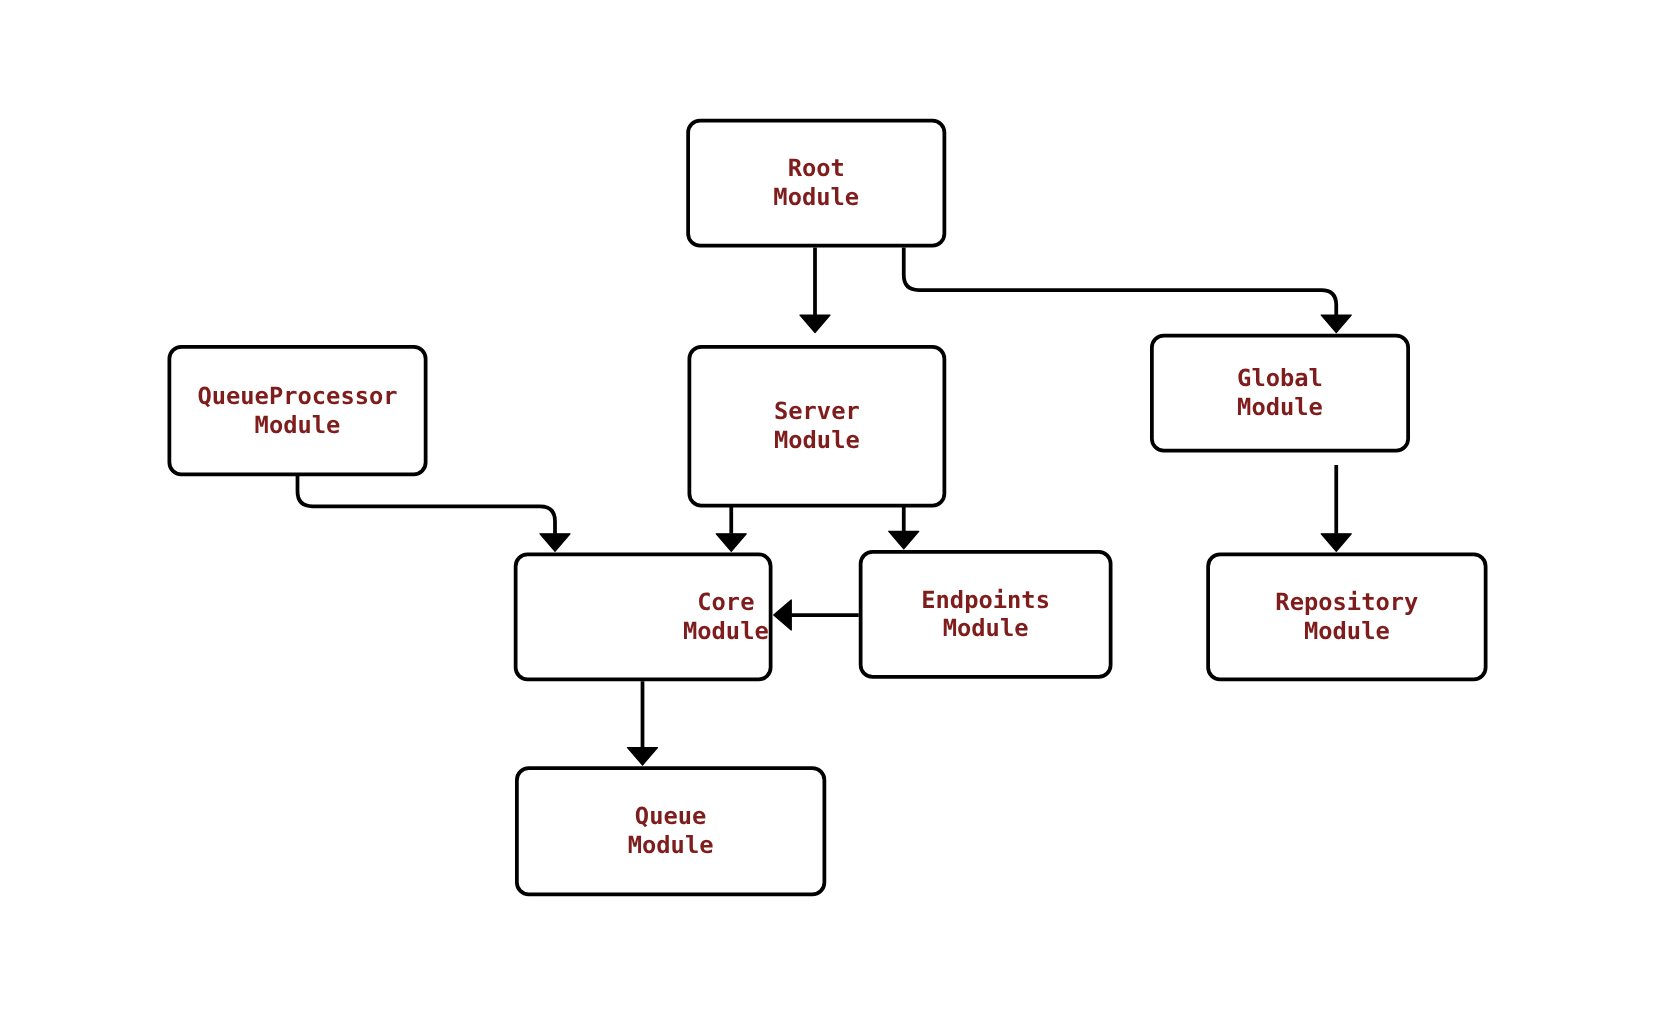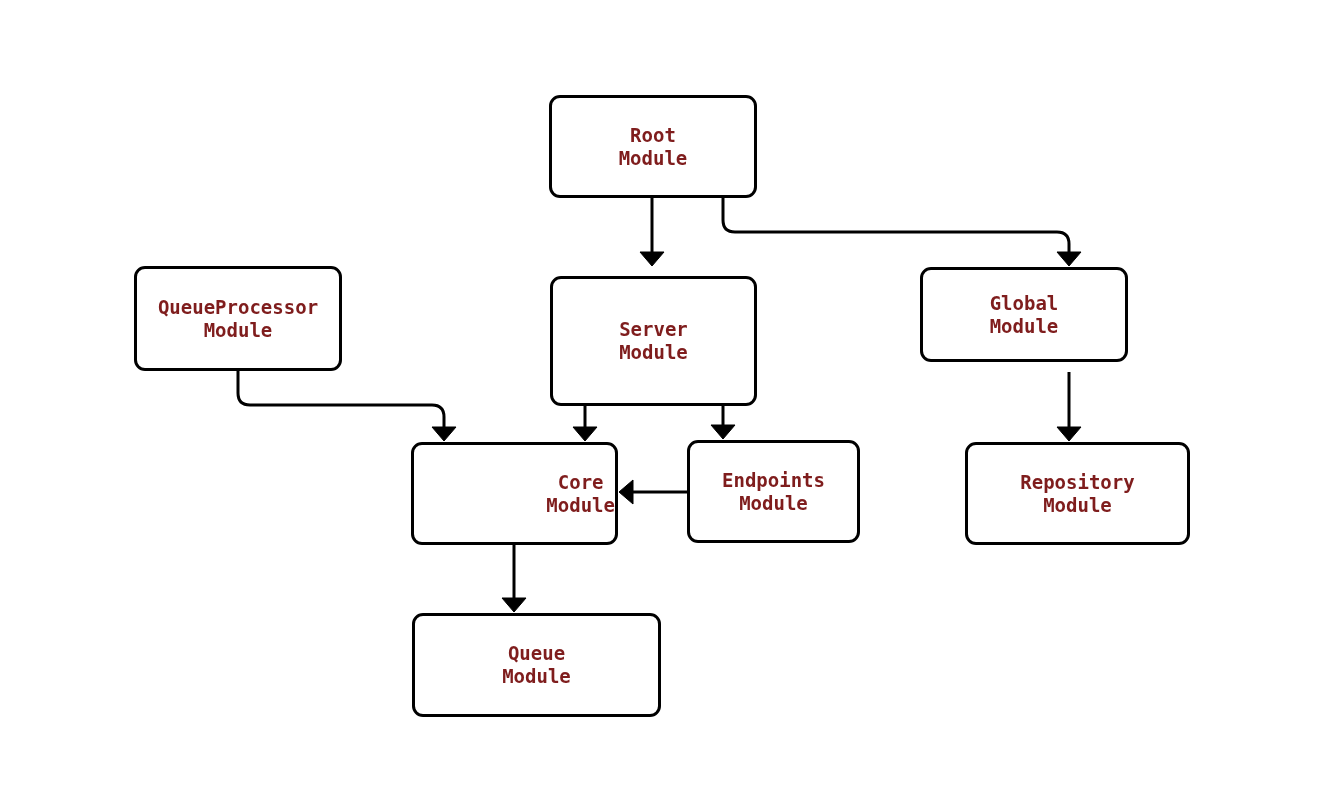--- a/index.html
+++ b/index.html
@@ -99,41 +99,41 @@
       <path d="M514 545 L514 598"></path>
       <polygon points="514,612 502,598 526,598"></polygon>
     </g>
   </svg>
 
   <div class="node" style="left:549px; top:95px;  width:208px; height:103px;">
     <span class="node-label">Root
 Module</span>
   </div>
 
-  <div class="node" style="left:134px; top:266px; width:208px; height:105px;">
+  <div class="node" style="left:134px; top:276px; width:208px; height:105px;">
     <span class="node-label">QueueProcessor
 Module</span>
   </div>
 
   <div class="node" style="left:550px; top:276px; width:207px; height:130px;">
     <span class="node-label">Server
 Module</span>
   </div>
 
   <div class="node" style="left:920px; top:267px; width:208px; height:95px;text-align:center;">
     <span class="node-label">Global
 Module</span>
   </div>
 
   <div class="node" style="left:411px; top:442px; width:207px; height:103px;justify-content:flex-end;">
     <span class="node-label">Core
 Module</span>
   </div>
 
-  <div class="node" style="left:687px; top:440px; width:173px; height:103px;">
+  <div class="node" style="left:687px; top:440px; width:203px; height:103px;">
     <span class="node-label">Endpoints
 Module</span>
   </div>
 
   <div class="node" style="left:965px; top:442px; width:225px; height:103px;">
     <span class="node-label">Repository
 Module</span>
   </div>
 
   <div class="node" style="left:412px; top:613px; width:249px; height:104px;justify-content:center;">

